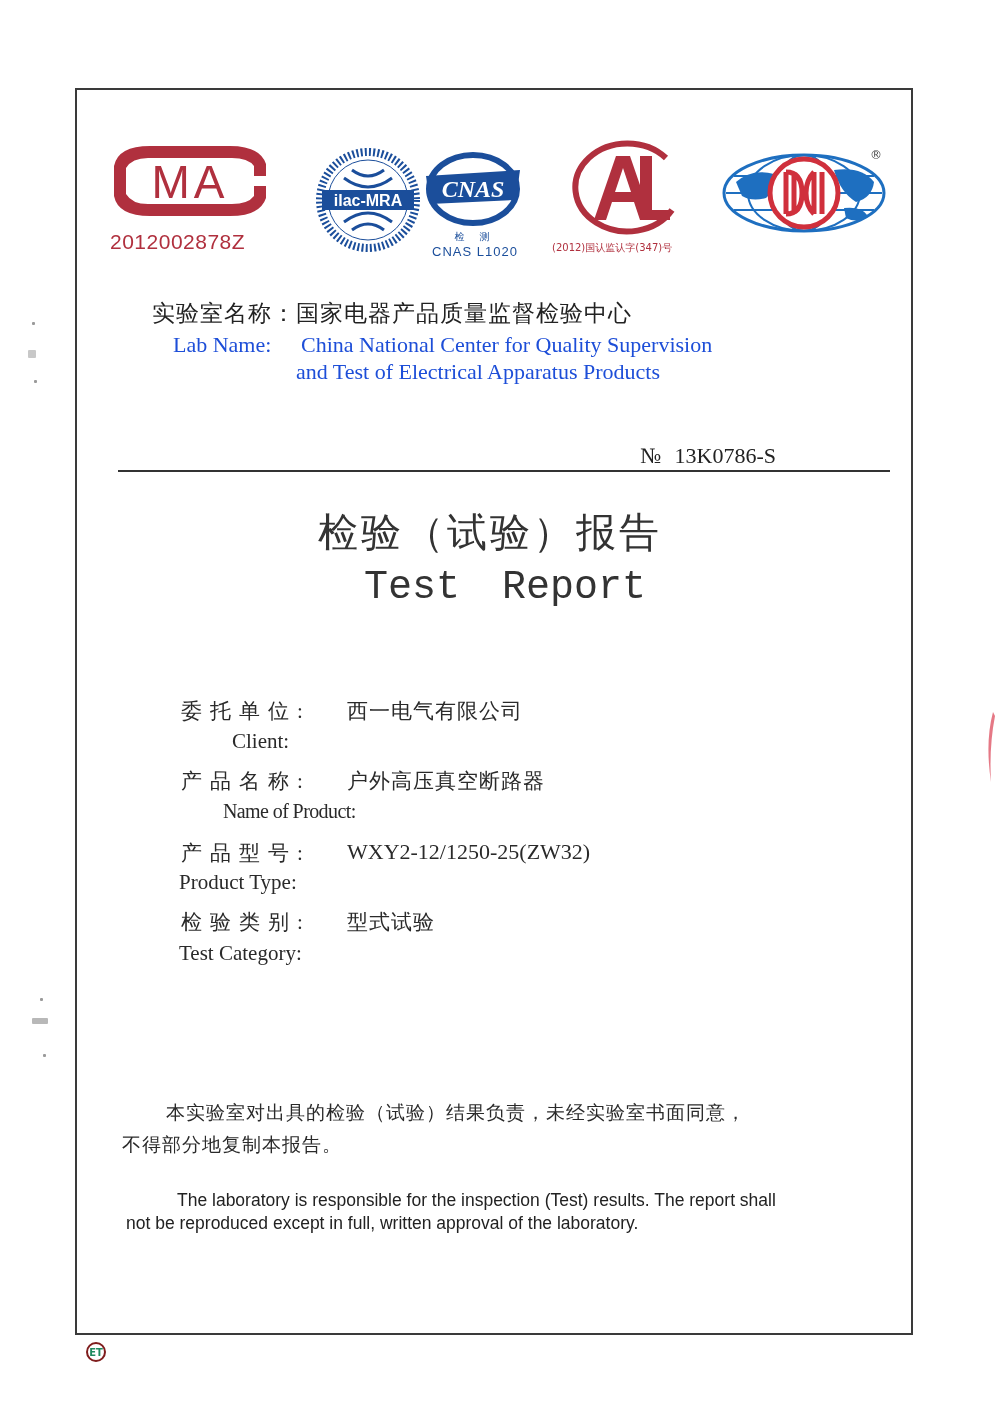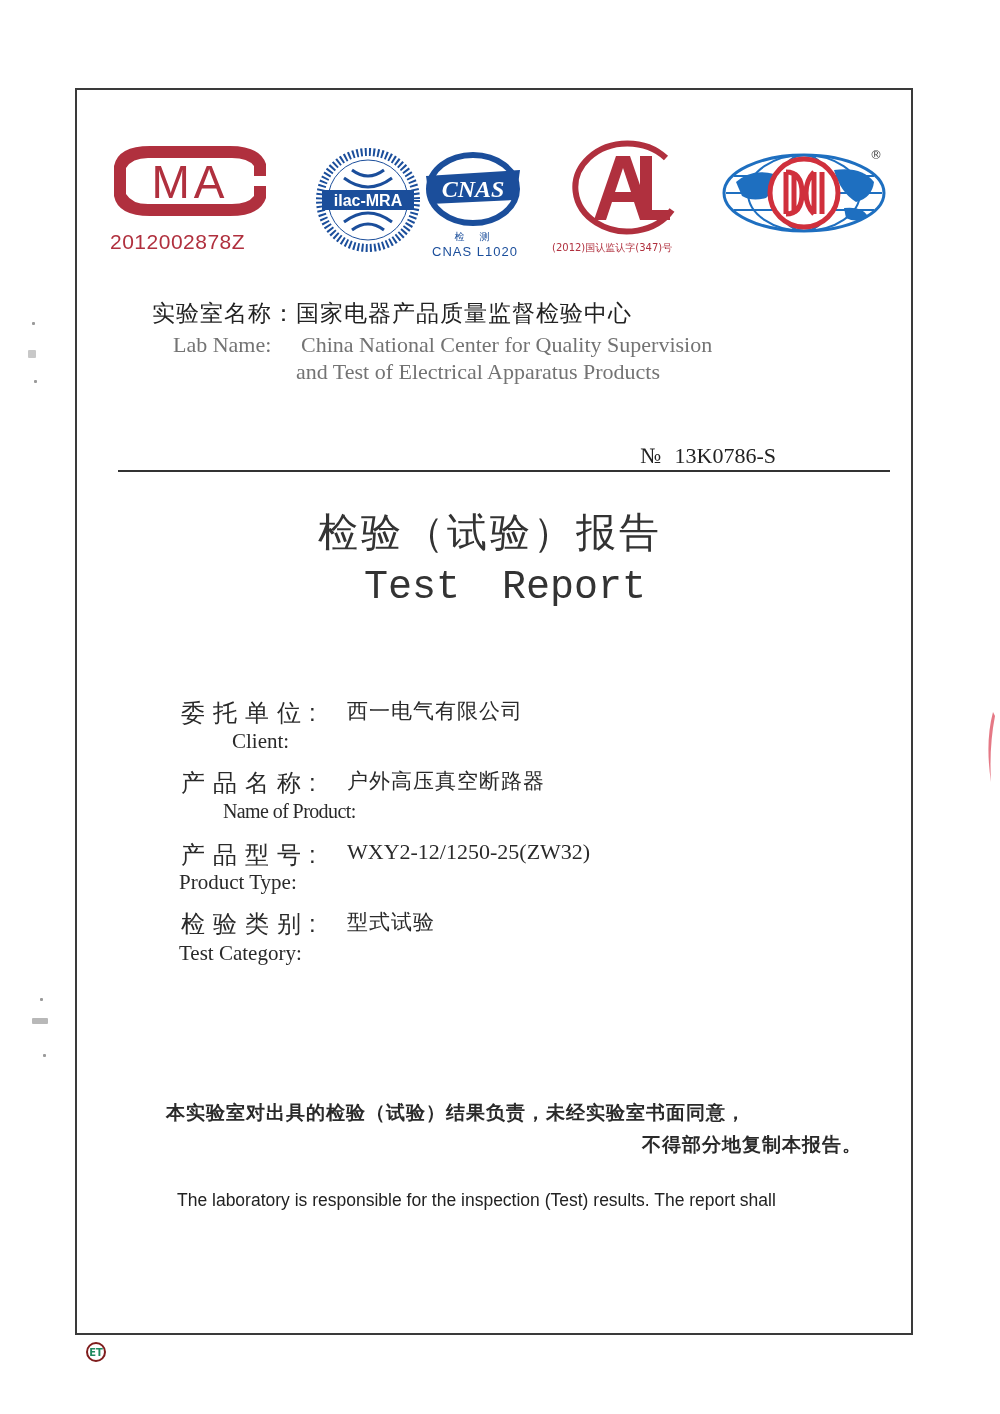--- a/index.html
+++ b/index.html
@@ -8,35 +8,35 @@
   .abs { position: absolute; }
 
   
   .cma-num { color: #b0303e; font-family: "Liberation Sans", sans-serif; font-size: 21px; letter-spacing: 0.5px; }
   .cnas-num { color: #1b4e9b; font-family: "Liberation Sans", sans-serif; font-size: 13px; letter-spacing: 1px; }
   .cnas-cn { color: #1b4e9b; font-family: "DejaVu Sans", sans-serif; font-size: 10px; letter-spacing: 6px; }
   .cal-num { color: #b0303e; font-family: "DejaVu Sans", sans-serif; font-size: 10px; }
   .reg { color: #444; font-size: 12px; font-family: "DejaVu Sans", sans-serif; }
 
   .lab-cn { font-family: "DejaVu Sans", sans-serif; font-size: 23px; color: #222; letter-spacing: 1px; }
-  .lab-en { font-family: "Liberation Serif", serif; font-size: 22px; color: #737373; }
+  .lab-en { font-family: "Liberation Serif", serif; font-size: 22px; color: #1d4ed8; }
 
   .report-no { font-family: "Liberation Serif", serif; font-size: 22px; color: #222; }
   .hline { position: absolute; left: 118px; top: 470px; width: 772px; height: 0; border-top: 2px solid #333; }
 
   .title-cn { font-family: "DejaVu Sans", sans-serif; font-size: 40px; color: #333; letter-spacing: 3px; }
   .title-en { font-family: Liberation Mono, monospace; font-size: 40px; color: #333; }
 
-  .field-cn-label { font-family: Liberation Sans, sans-serif; font-size: 24px; color: #2a2a2a; letter-spacing: 8px; }
+  .field-cn-label { font-family: Liberation Serif, serif; font-size: 21px; color: #2a2a2a; letter-spacing: 8px; }
   .field-cn-value { font-family: "DejaVu Serif", serif; font-size: 21px; color: #2a2a2a; letter-spacing: 1px; }
   .field-en-value { font-family: "Liberation Serif", serif; font-size: 22px; color: #2a2a2a; }
   .field-en-label { font-family: "Liberation Serif", serif; font-size: 21px; color: #2a2a2a; }
   .field-en-label.narrow { font-size: 20px; letter-spacing: -0.6px; }
 
-  .notice-cn { font-family: "DejaVu Serif", serif; font-size: 19px; color: #2a2a2a; line-height: 32px; letter-spacing: 1px; font-weight: bold; }
+  .notice-cn { font-family: "DejaVu Serif", serif; font-size: 19px; color: #2a2a2a; line-height: 32px; letter-spacing: 1px; }
   .notice-en { font-family: "Liberation Sans", sans-serif; font-size: 17.5px; color: #222; line-height: 23px; }
 
   .et-mark { position: absolute; left: 86px; top: 1342px; width: 20px; height: 20px; border: 2px solid #7f1d1d; border-radius: 50%; color: #1f8a60; font-family: "DejaVu Sans", sans-serif; font-size: 10px; font-weight: bold; display: flex; align-items: center; justify-content: center; box-sizing: border-box; }
   .stamp-edge { position: absolute; left: 983px; top: 712px; width: 14px; height: 70px; }
   .speck { position: absolute; background: #9a9a9a; border-radius: 1px; }
 </style>
 </head>
 <body>
 
 <div class="frame"></div>
@@ -128,24 +128,25 @@
 <div class="abs field-cn-label" style="left:181px; top:839px; white-space:nowrap;">产品型号:</div>
 <div class="abs field-en-value" style="left:347px; top:839px; white-space:nowrap;">WXY2-12/1250-25(ZW32)</div>
 <div class="abs field-en-label" style="left:179px; top:870px; white-space:nowrap;">Product Type:</div>
 
 <div class="abs field-cn-label" style="left:181px; top:908px; white-space:nowrap;">检验类别:</div>
 <div class="abs field-cn-value" style="left:347px; top:908px; white-space:nowrap;">型式试验</div>
 <div class="abs field-en-label" style="left:179px; top:941px; white-space:nowrap;">Test Category:</div>
 
 <div class="abs notice-cn" style="left:122px; top:1096px; width:740px;">
   <div style="padding-left:44px; white-space:nowrap;">本实验室对出具的检验（试验）结果负责，未经实验室书面同意，</div>
-  <div style="white-space:nowrap;text-align:right;">不得部分地复制本报告。</div>
+  <div style="white-space:nowrap;">不得部分地复制本报告。</div>
 </div>
 <div class="abs notice-en" style="left:126px; top:1189px; width:760px;">
   <div style="padding-left:51px; white-space:nowrap;">The laboratory is responsible for the inspection (Test) results. The report shall</div>
+  <div style="white-space:nowrap;">not be reproduced except in full, written approval of the laboratory.</div>
 </div>
 
 <div class="et-mark">ET</div>
 
 <div class="stamp-edge">
   <svg width="14" height="70" viewBox="0 0 14 70">
       <path d="M10 0 Q2 30 8 70 Q6 35 12 4 Z" fill="#e06070" opacity="0.85"></path>
     </svg>
 </div>
 <div class="speck" style="left:32px; top:322px; width:3px; height:3px;"></div>

